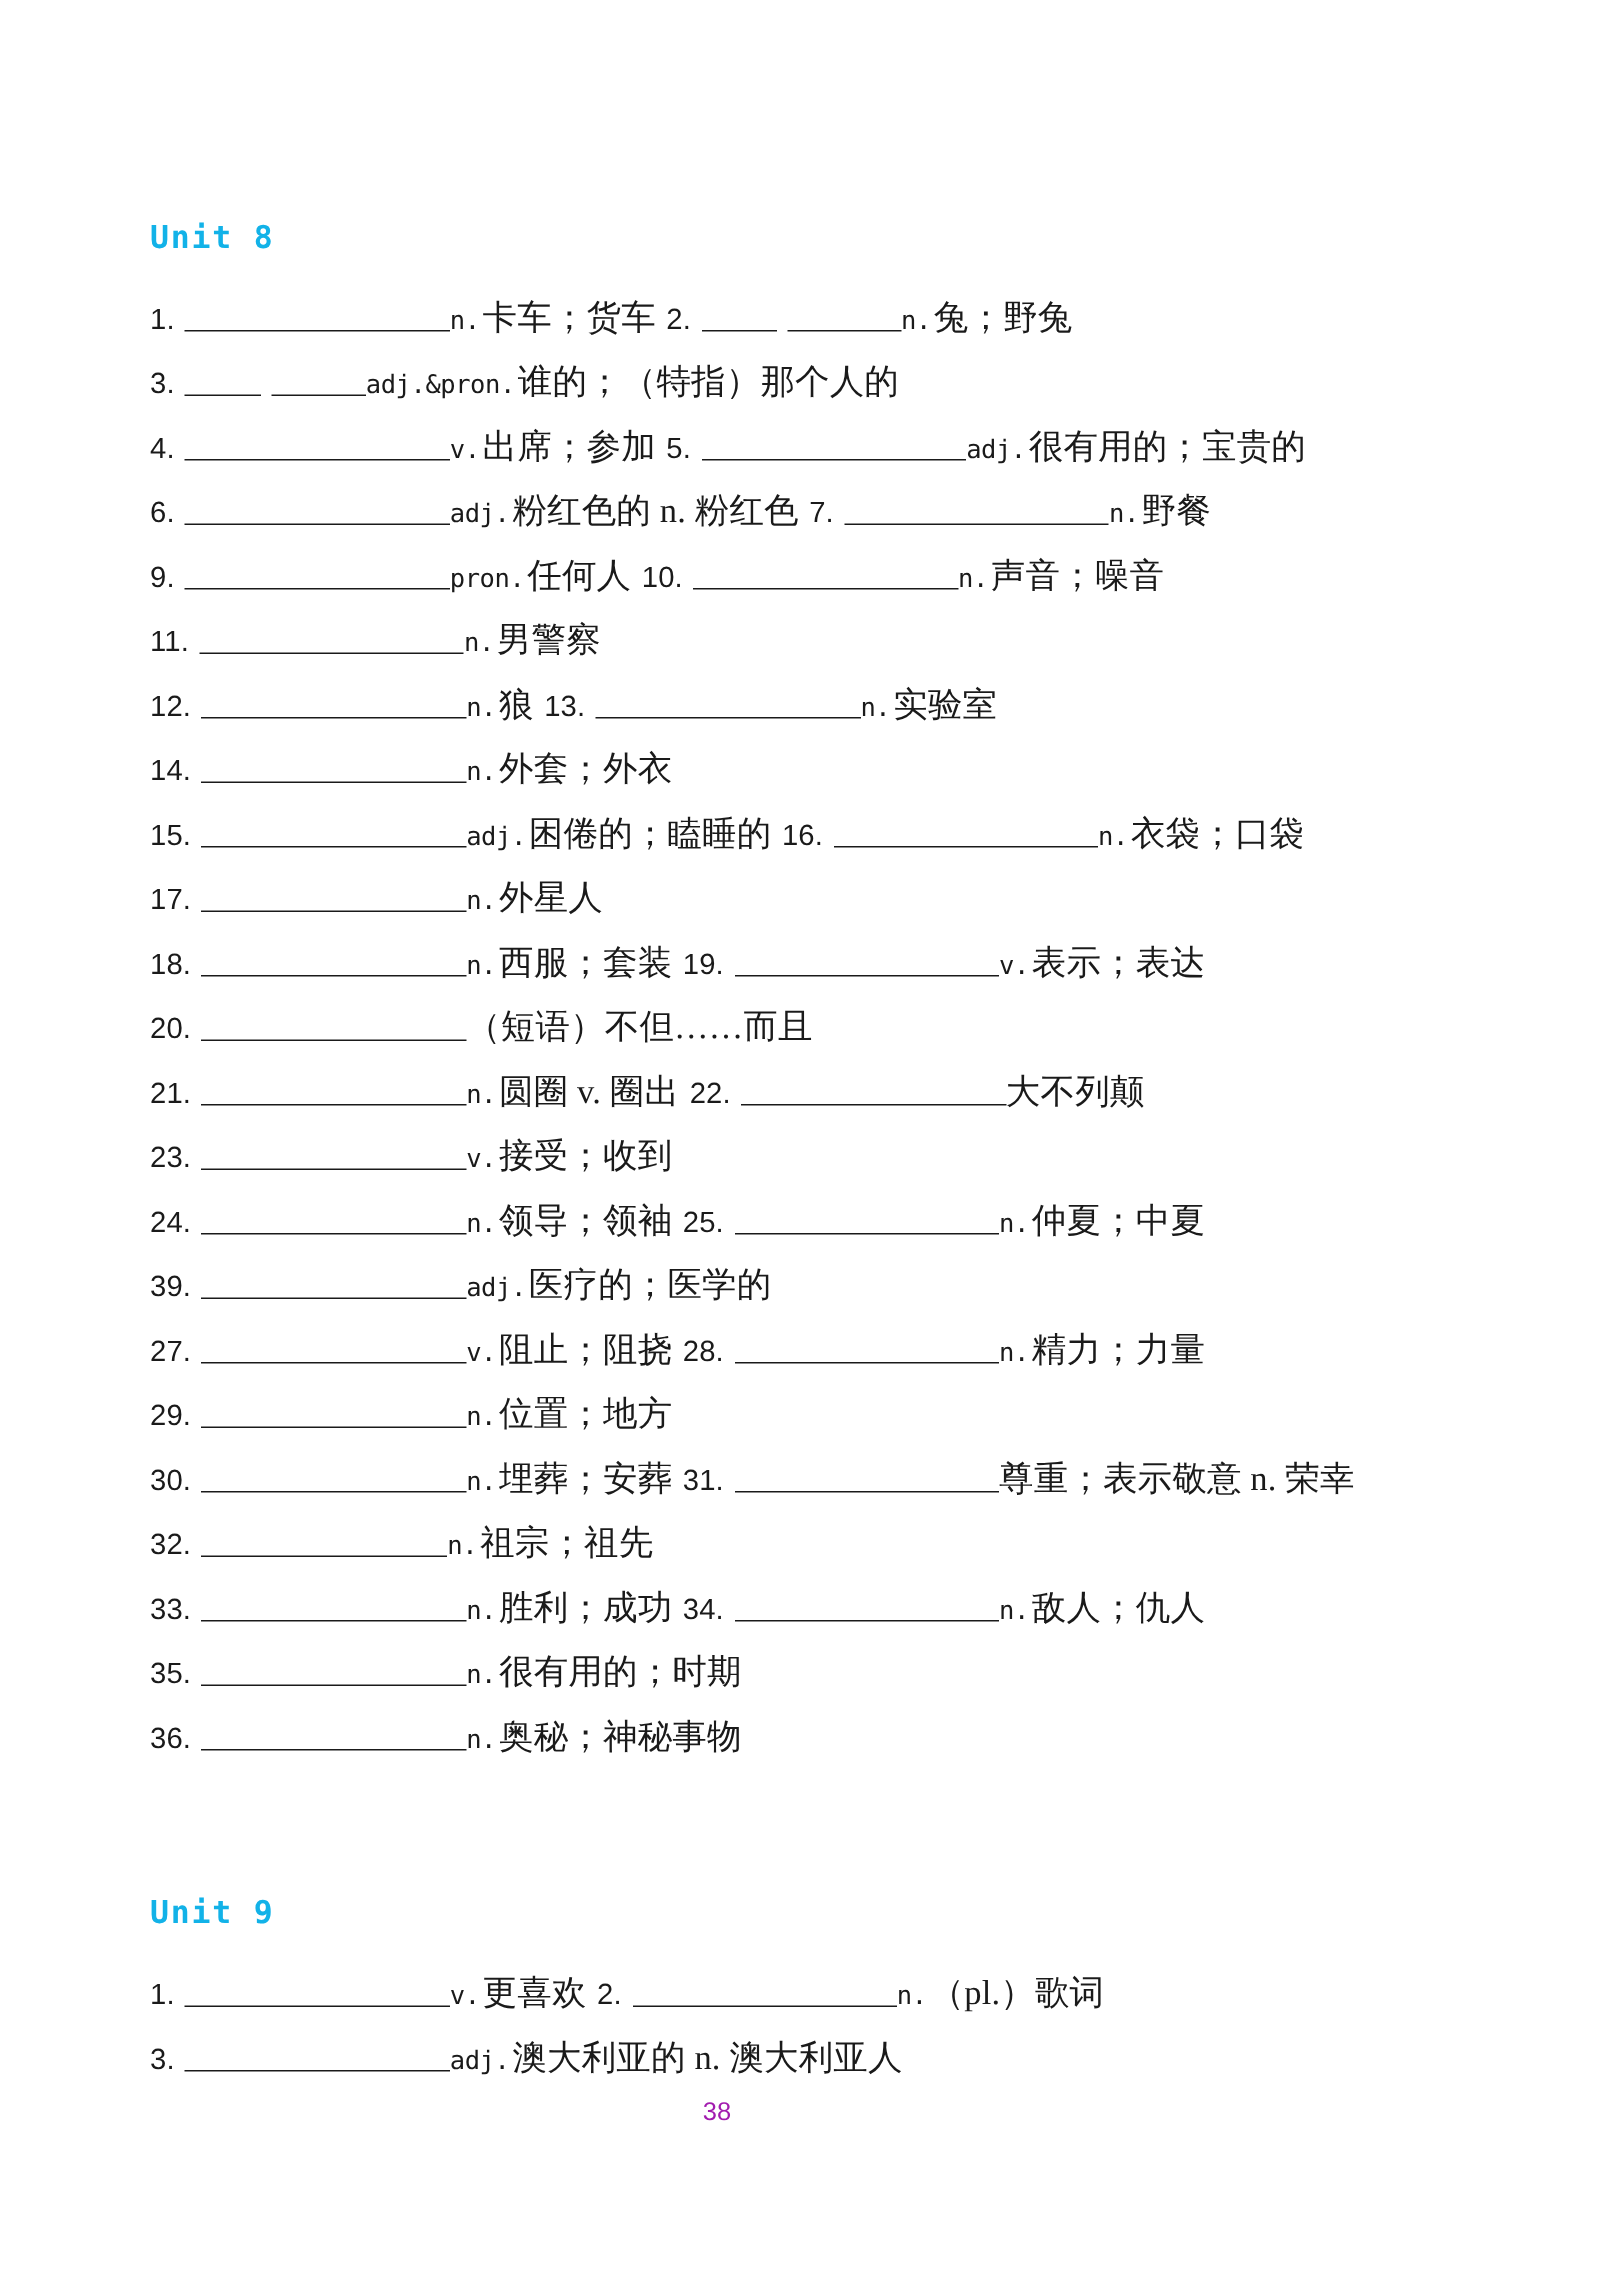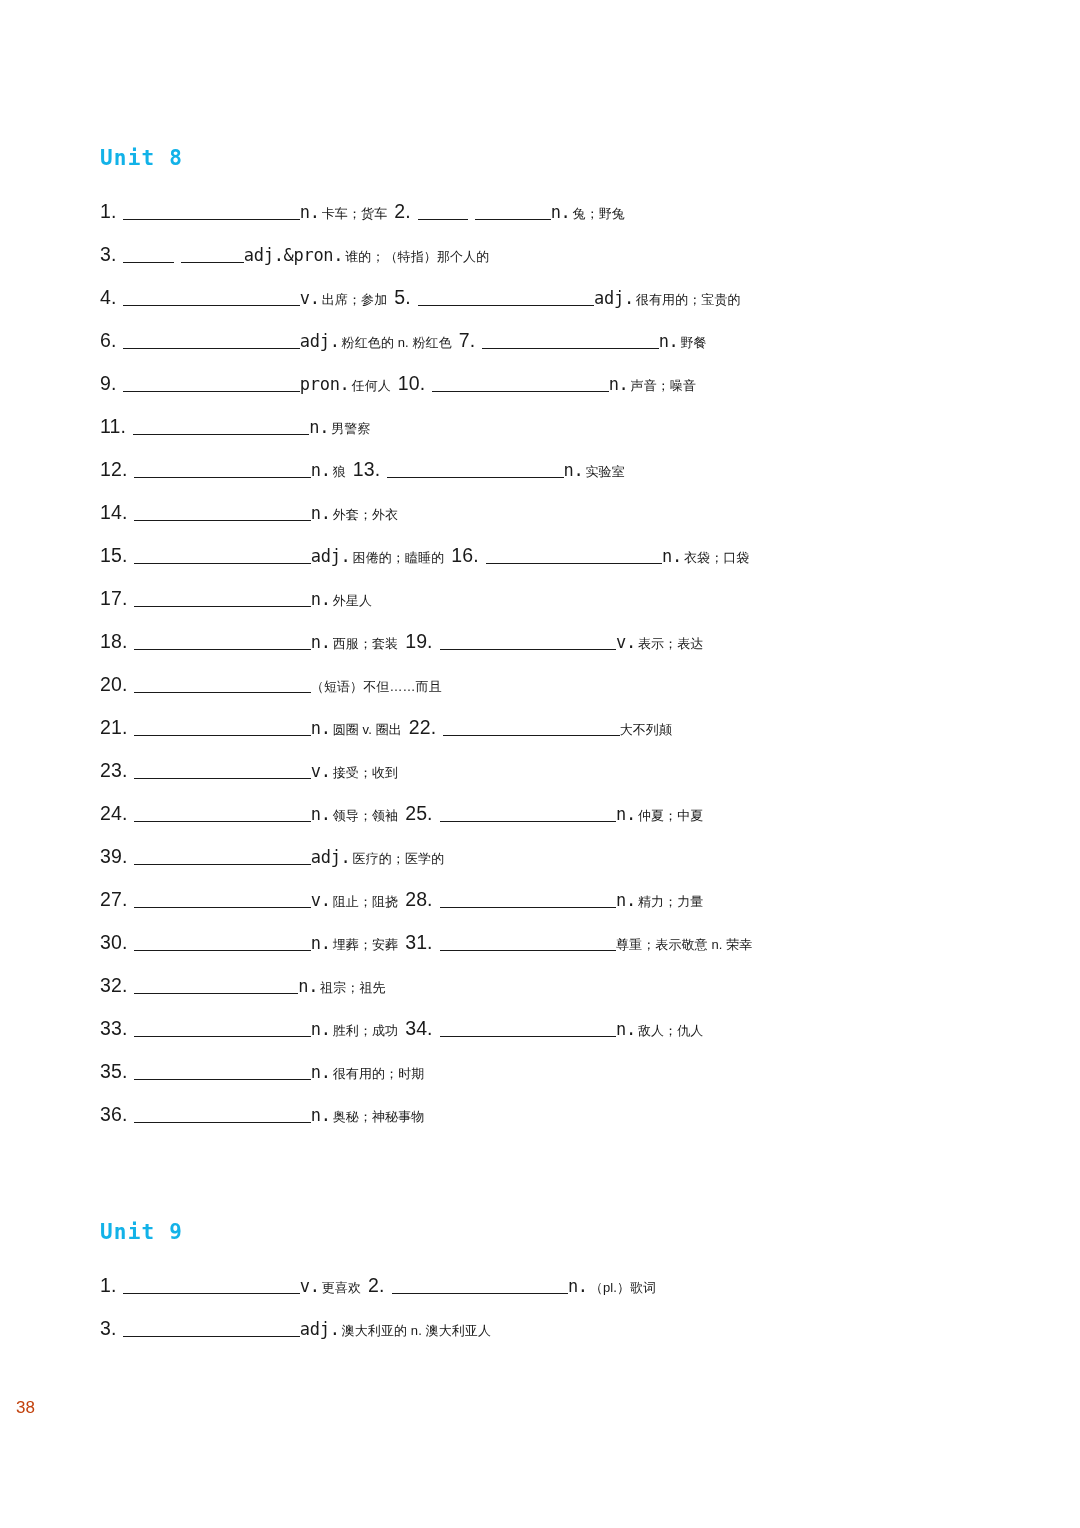--- a/index.html
+++ b/index.html
@@ -57,38 +57,38 @@
     height: 17px;
     vertical-align: -2px;
     margin: 0 0px;
   }
   .pos {
     font-family: "DejaVu Sans Mono", "Liberation Mono", monospace;
     font-size: 17px;
     letter-spacing: -0.3px;
   }
   .cn {
-    font-family: Liberation Sans, sans-serif;
-    font-size: 13px;
+    font-family: Liberation Serif, serif;
+    font-size: 23px;
   }
   .sp { display: inline-block; width: 7px; }
 
   
   .gap { height: 43px; }
 
   
   .page-number {
     position: absolute;
     left: 0;
     right: 0;
     top: 1398px;
+    text-align: center;
     font-size: 17px;
-    color: #c2410c;
+    color: #a21caf;
     font-family: "Liberation Sans", "DejaVu Sans", sans-serif;
-    margin-left: 16px;
   }
 </style>
 </head>
 <body>
 
 <div class="page">
   <div class="content" id="content">
       <div class="unit-heading">Unit 8</div>
       <div class="line"><span><span class="num">1.</span><span class="sp"></span><span class="blank" style="width: 176.4px;"></span><span class="pos">n.</span><span style="display: inline-block; width: 2px;"></span><span class="cn">卡车；货车</span></span><span><span class="sp"></span><span class="num">2.</span><span class="sp"></span><span class="blank" style="width: 50.4px;"></span><span class="sp"></span><span class="blank" style="width: 75.6px;"></span><span class="pos">n.</span><span style="display: inline-block; width: 2px;"></span><span class="cn">兔；野兔</span></span></div>
       <div class="line"><span><span class="num">3.</span><span class="sp"></span><span class="blank" style="width: 50.4px;"></span><span class="sp"></span><span class="blank" style="width: 63px;"></span><span class="pos">adj.&amp;pron.</span><span style="display: inline-block; width: 2px;"></span><span class="cn">谁的；（特指）那个人的</span></span></div>
@@ -100,20 +100,21 @@
       <div class="line"><span><span class="num">14.</span><span class="sp"></span><span class="blank" style="width: 176.4px;"></span><span class="pos">n.</span><span style="display: inline-block; width: 2px;"></span><span class="cn">外套；外衣</span></span></div>
       <div class="line"><span><span class="num">15.</span><span class="sp"></span><span class="blank" style="width: 176.4px;"></span><span class="pos">adj.</span><span style="display: inline-block; width: 2px;"></span><span class="cn">困倦的；瞌睡的</span></span><span><span class="sp"></span><span class="num">16.</span><span class="sp"></span><span class="blank" style="width: 176.4px;"></span><span class="pos">n.</span><span style="display: inline-block; width: 2px;"></span><span class="cn">衣袋；口袋</span></span></div>
       <div class="line"><span><span class="num">17.</span><span class="sp"></span><span class="blank" style="width: 176.4px;"></span><span class="pos">n.</span><span style="display: inline-block; width: 2px;"></span><span class="cn">外星人</span></span></div>
       <div class="line"><span><span class="num">18.</span><span class="sp"></span><span class="blank" style="width: 176.4px;"></span><span class="pos">n.</span><span style="display: inline-block; width: 2px;"></span><span class="cn">西服；套装</span></span><span><span class="sp"></span><span class="num">19.</span><span class="sp"></span><span class="blank" style="width: 176.4px;"></span><span class="pos">v.</span><span style="display: inline-block; width: 2px;"></span><span class="cn">表示；表达</span></span></div>
       <div class="line"><span><span class="num">20.</span><span class="sp"></span><span class="blank" style="width: 176.4px;"></span><span class="cn">（短语）不但……而且</span></span></div>
       <div class="line"><span><span class="num">21.</span><span class="sp"></span><span class="blank" style="width: 176.4px;"></span><span class="pos">n.</span><span style="display: inline-block; width: 2px;"></span><span class="cn">圆圈 v. 圈出</span></span><span><span class="sp"></span><span class="num">22.</span><span class="sp"></span><span class="blank" style="width: 176.4px;"></span><span class="cn">大不列颠</span></span></div>
       <div class="line"><span><span class="num">23.</span><span class="sp"></span><span class="blank" style="width: 176.4px;"></span><span class="pos">v.</span><span style="display: inline-block; width: 2px;"></span><span class="cn">接受；收到</span></span></div>
       <div class="line"><span><span class="num">24.</span><span class="sp"></span><span class="blank" style="width: 176.4px;"></span><span class="pos">n.</span><span style="display: inline-block; width: 2px;"></span><span class="cn">领导；领袖</span></span><span><span class="sp"></span><span class="num">25.</span><span class="sp"></span><span class="blank" style="width: 176.4px;"></span><span class="pos">n.</span><span style="display: inline-block; width: 2px;"></span><span class="cn">仲夏；中夏</span></span></div>
       <div class="line"><span><span class="num">39.</span><span class="sp"></span><span class="blank" style="width: 176.4px;"></span><span class="pos">adj.</span><span style="display: inline-block; width: 2px;"></span><span class="cn">医疗的；医学的</span></span></div>
       <div class="line"><span><span class="num">27.</span><span class="sp"></span><span class="blank" style="width: 176.4px;"></span><span class="pos">v.</span><span style="display: inline-block; width: 2px;"></span><span class="cn">阻止；阻挠</span></span><span><span class="sp"></span><span class="num">28.</span><span class="sp"></span><span class="blank" style="width: 176.4px;"></span><span class="pos">n.</span><span style="display: inline-block; width: 2px;"></span><span class="cn">精力；力量</span></span></div>
+      <div class="line"><span><span class="num">29.</span><span class="sp"></span><span class="blank" style="width: 176.4px;"></span><span class="pos">n.</span><span style="display: inline-block; width: 2px;"></span><span class="cn">位置；地方</span></span></div>
       <div class="line"><span><span class="num">30.</span><span class="sp"></span><span class="blank" style="width: 176.4px;"></span><span class="pos">n.</span><span style="display: inline-block; width: 2px;"></span><span class="cn">埋葬；安葬</span></span><span><span class="sp"></span><span class="num">31.</span><span class="sp"></span><span class="blank" style="width: 176.4px;"></span><span class="cn">尊重；表示敬意 n. 荣幸</span></span></div>
       <div class="line"><span><span class="num">32.</span><span class="sp"></span><span class="blank" style="width: 163.8px;"></span><span class="pos">n.</span><span style="display: inline-block; width: 2px;"></span><span class="cn">祖宗；祖先</span></span></div>
       <div class="line"><span><span class="num">33.</span><span class="sp"></span><span class="blank" style="width: 176.4px;"></span><span class="pos">n.</span><span style="display: inline-block; width: 2px;"></span><span class="cn">胜利；成功</span></span><span><span class="sp"></span><span class="num">34.</span><span class="sp"></span><span class="blank" style="width: 176.4px;"></span><span class="pos">n.</span><span style="display: inline-block; width: 2px;"></span><span class="cn">敌人；仇人</span></span></div>
       <div class="line"><span><span class="num">35.</span><span class="sp"></span><span class="blank" style="width: 176.4px;"></span><span class="pos">n.</span><span style="display: inline-block; width: 2px;"></span><span class="cn">很有用的；时期</span></span></div>
       <div class="line"><span><span class="num">36.</span><span class="sp"></span><span class="blank" style="width: 176.4px;"></span><span class="pos">n.</span><span style="display: inline-block; width: 2px;"></span><span class="cn">奥秘；神秘事物</span></span></div>
       <div class="gap"></div>
       <div class="gap"></div>
       <div class="unit-heading second">Unit 9</div>
       <div class="line"><span><span class="num">1.</span><span class="sp"></span><span class="blank" style="width: 176.4px;"></span><span class="pos">v.</span><span style="display: inline-block; width: 2px;"></span><span class="cn">更喜欢</span></span><span><span class="sp"></span><span class="num">2.</span><span class="sp"></span><span class="blank" style="width: 176.4px;"></span><span class="pos">n.</span><span style="display: inline-block; width: 2px;"></span><span class="cn">（pl.）歌词</span></span></div>
       <div class="line"><span><span class="num">3.</span><span class="sp"></span><span class="blank" style="width: 176.4px;"></span><span class="pos">adj.</span><span style="display: inline-block; width: 2px;"></span><span class="cn">澳大利亚的 n. 澳大利亚人</span></span></div>

